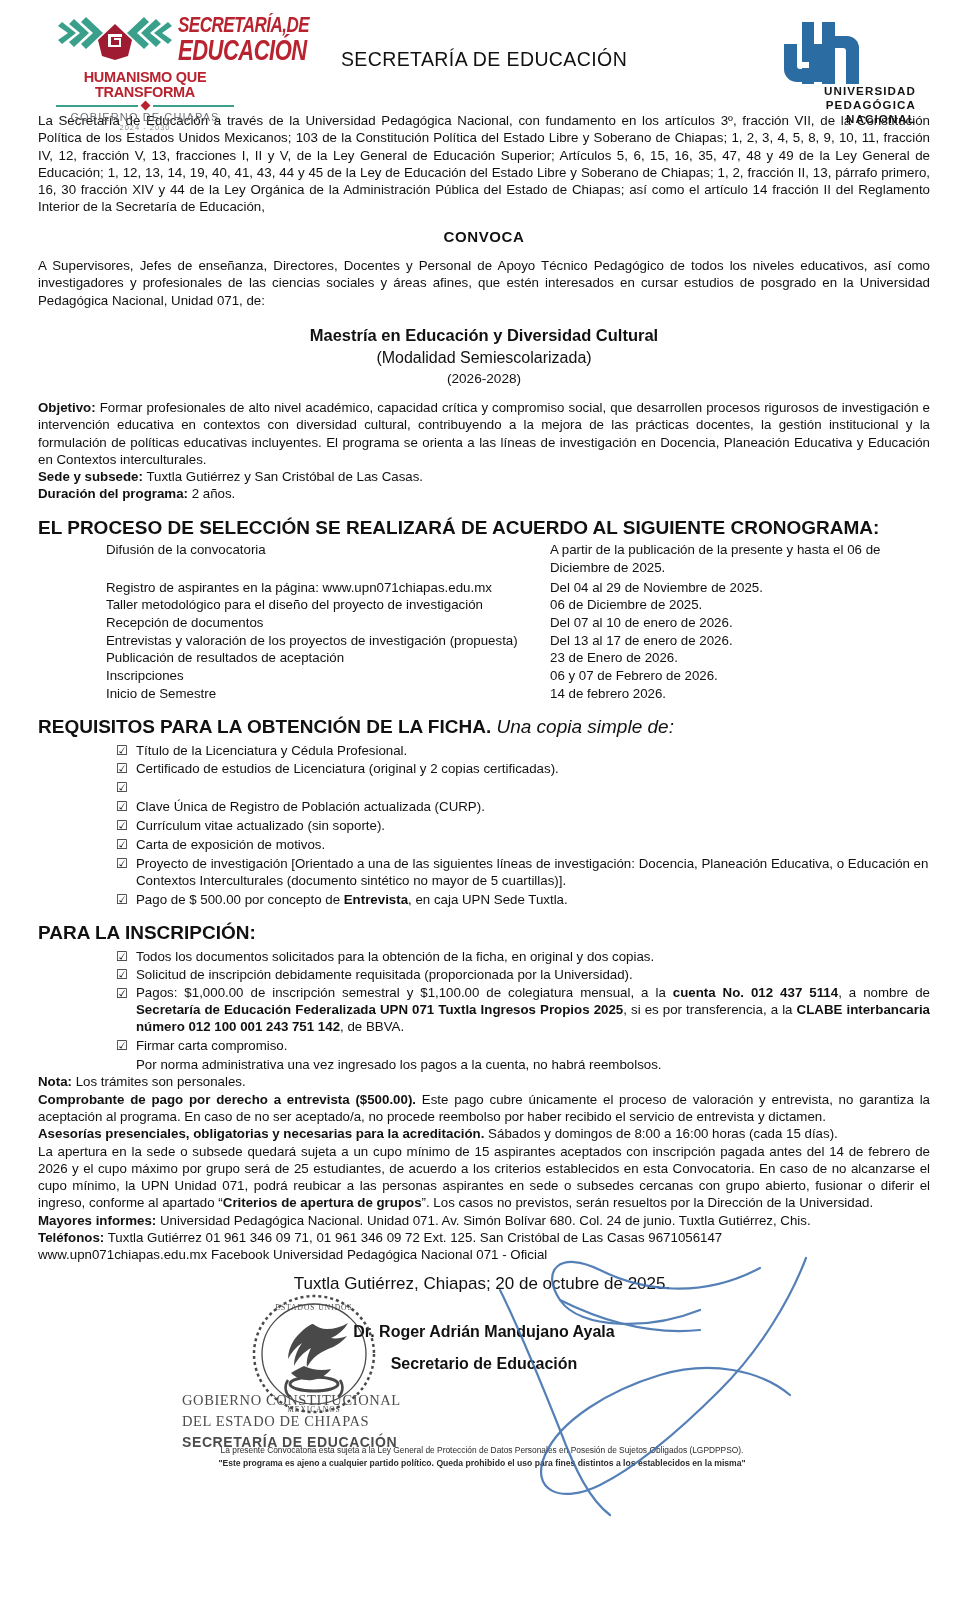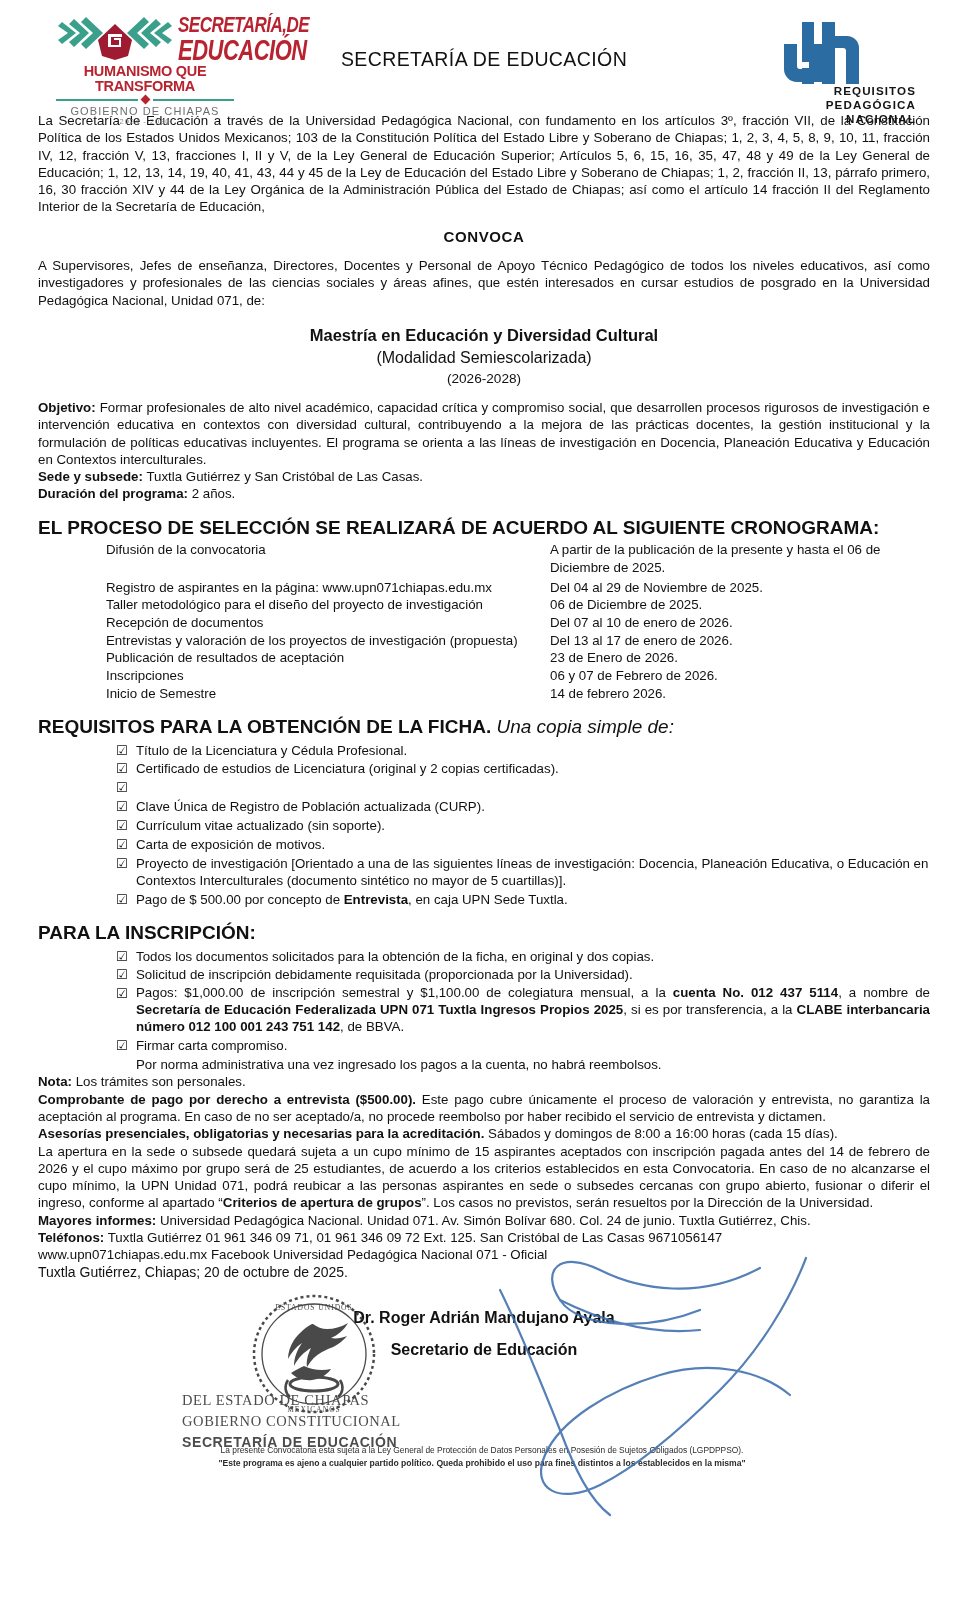--- a/index.html
+++ b/index.html
@@ -11,21 +11,21 @@
   .page{position:absolute;inset:0;padding:0 38px;box-sizing:border-box;}
 
   
   .header{position:relative;height:112px;display:flex;align-items:flex-start;}
   .logo-chiapas{position:absolute;left:18px;top:14px;width:250px;}
   .lc-row{display:flex;align-items:center;gap:4px;}
   .lc-mark{width:118px;height:46px;flex:none;}
   .lc-sede{font-weight:bold;color:#b8232f;line-height:0.93;letter-spacing:-0.5px;}
   .lc-sede .l1{font-size:17px;display:block;font-style:italic;transform:scaleY(1.25);transform-origin:left top;}
   .lc-sede .l2{font-size:22px;display:block;margin-top:6px;font-style:italic;transform:scaleY(1.3);transform-origin:left top;}
-  .lc-hum{font-size:14.5px;font-weight:bold;color:#b8232f;letter-spacing:-0.3px;line-height:1.0;text-align:center;width:178px;margin-top:4px;}
+  .lc-hum{font-size:14.5px;font-weight:bold;color:#b8232f;letter-spacing:-0.3px;line-height:1.0;text-align:center;width:178px;margin-top:10px;}
   .lc-div{display:flex;align-items:center;gap:4px;width:178px;margin-top:3px;}
   .lc-div .bar{flex:1;height:2px;background:#3aa08c;}
   .lc-div .dot{width:7px;height:7px;background:#b8232f;transform:rotate(45deg);}
   .lc-gob{font-size:11px;color:#6b6f72;letter-spacing:1.1px;text-align:center;width:178px;margin-top:2px;}
   .lc-yrs{font-size:7.5px;color:#8a8d8f;letter-spacing:1px;text-align:center;width:178px;}
 
   .header-title{
     position:absolute;left:0;right:0;top:48px;text-align:center;
     font-size:19.5px;letter-spacing:0.4px;
   }
@@ -54,21 +54,21 @@
   .crono-l{width:512px;padding-left:68px;box-sizing:border-box;line-height:1.33;}
   .crono-r{flex:1;line-height:1.33;}
 
   
   .chk-list{margin-top:1px;}
   .chk{display:flex;align-items:flex-start;padding-left:78px;line-height:1.31;margin-top:1.5px;}
   .chk .box{flex:none;width:13px;margin-right:7px;font-size:13px;line-height:1.31;}
   .chk .txt{flex:1;}
   .plain-ind{padding-left:98px;line-height:1.31;margin-top:1.5px;}
 
-  .closing{text-align:left;font-size:14px;padding-right:4px;}
+  .closing{margin-top:10px;text-align:center;font-size:17px;padding-right:4px;}
 
   
   .sig{margin-top:26px;text-align:center;position:relative;}
   .sig-name{font-size:16px;font-weight:bold;}
   .sig-role{font-size:16px;font-weight:bold;margin-top:12px;}
 
   .seal{position:absolute;left:248px;top:1288px;width:132px;height:132px;opacity:.92;}
   .seal-txt{position:absolute;left:182px;top:1390px;width:300px;font-size:14.5px;color:#4c4c4c;
             letter-spacing:.6px;line-height:1.45;font-family:"Liberation Serif",serif;}
   .seal-txt div{white-space:nowrap;}
@@ -128,21 +128,21 @@
       <svg class="upn-mark" width="92" height="62" viewBox="0 0 92 62">
         <g fill="#2b6ca3">
           <rect x="22" y="0" width="12" height="40"></rect>
           <rect x="42" y="0" width="13" height="62"></rect>
           <path d="M55 14 h12 a12 12 0 0 1 12 12 v36 h-13 v-33 a3 3 0 0 0 -3 -3 h-8 z"></path>
           <path d="M4 22 h13 v22 a3 3 0 0 0 3 3 h9 v-25 h13 v38 h-25 a13 13 0 0 1 -13 -13 z"></path>
           <rect x="22" y="46" width="12" height="16"></rect>
         </g>
       </svg>
       <div class="upn-t">
-        <span>REQUISITOS</span><br>
+        <span>UNIVERSIDAD</span><br>
         <span>PEDAGÓGICA</span><br>
         <span>NACIONAL</span>
       </div>
     </div>
   </div>
 
   <div class="body">
 
     <p class="just">La Secretaría de Educación a través de la Universidad Pedagógica Nacional, con fundamento en los artículos 3º, fracción VII, de la Constitución Política de los Estados Unidos Mexicanos; 103 de la Constitución Política del Estado Libre y Soberano de Chiapas; 1, 2, 3, 4, 5, 8, 9, 10, 11, fracción IV, 12, fracción V, 13, fracciones I, II y V, de la Ley General de Educación Superior; Artículos 5, 6, 15, 16, 35, 47, 48 y 49  de la Ley General de Educación; 1, 12, 13, 14, 19, 40, 41, 43, 44 y 45  de la Ley de Educación del Estado Libre y Soberano de Chiapas; 1, 2, fracción II, 13, párrafo primero, 16, 30 fracción XIV y 44 de la Ley Orgánica de la Administración Pública del Estado de Chiapas; así como el artículo 14 fracción II del Reglamento Interior de la Secretaría de Educación,</p>
 
@@ -282,22 +282,22 @@
       <path d="M64 36 c-6 3 -13 9 -18 16 c-4 6 -6 13 -6 19 c3 -6 8 -12 14 -16 c-5 7 -8 15 -8 23 c4 -8 10 -14 17 -18 c-3 6 -5 13 -4 19 c4 -7 9 -12 15 -15 l6 -3 c7 -2 14 -7 19 -13 c-5 2 -11 3 -16 2 c7 -3 13 -8 17 -15 c-7 4 -14 6 -21 6 c-5 0 -10 -2 -14 -5 z"></path>
       <path d="M56 78 c8 4 18 5 27 3 c-4 6 -11 10 -19 11 c-8 1 -16 -2 -21 -7 c4 -3 9 -5 13 -7 z"></path>
       <ellipse cx="66" cy="96" rx="24" ry="7" fill="none" stroke="#3a3a3a" stroke-width="3"></ellipse>
       <path d="M40 92 c-4 6 -3 13 2 17 M92 92 c4 6 3 13 -2 17" stroke="#3a3a3a" stroke-width="2.5" fill="none"></path>
       <text x="66" y="22" font-size="7.5" text-anchor="middle" font-family="Liberation Serif, serif" letter-spacing="1">ESTADOS UNIDOS</text>
       <text x="66" y="124" font-size="7.5" text-anchor="middle" font-family="Liberation Serif, serif" letter-spacing="1">MEXICANOS</text>
     </g>
   </svg>
 
   <div class="seal-txt">
+    <div>GOBIERNO CONSTITUCIONAL</div>
     <div>DEL ESTADO DE CHIAPAS</div>
-    <div>GOBIERNO CONSTITUCIONAL</div>
     <div class="l3">SECRETARÍA DE EDUCACIÓN</div>
   </div>
 
   <div class="legal">
     <div>La presente Convocatoria esta sujeta a la Ley General de Protección de Datos Personales en Posesión de Sujetos Obligados (LGPDPPSO).</div>
     <div class="l2">"Este programa es ajeno a cualquier partido político. Queda prohibido el uso para fines distintos a los establecidos en la misma"</div>
   </div>
 
   <svg class="sigcurve" viewBox="0 0 968 1600">
     <g fill="none" stroke="#3d6fae" stroke-width="2.2" stroke-linecap="round" opacity="0.88">

